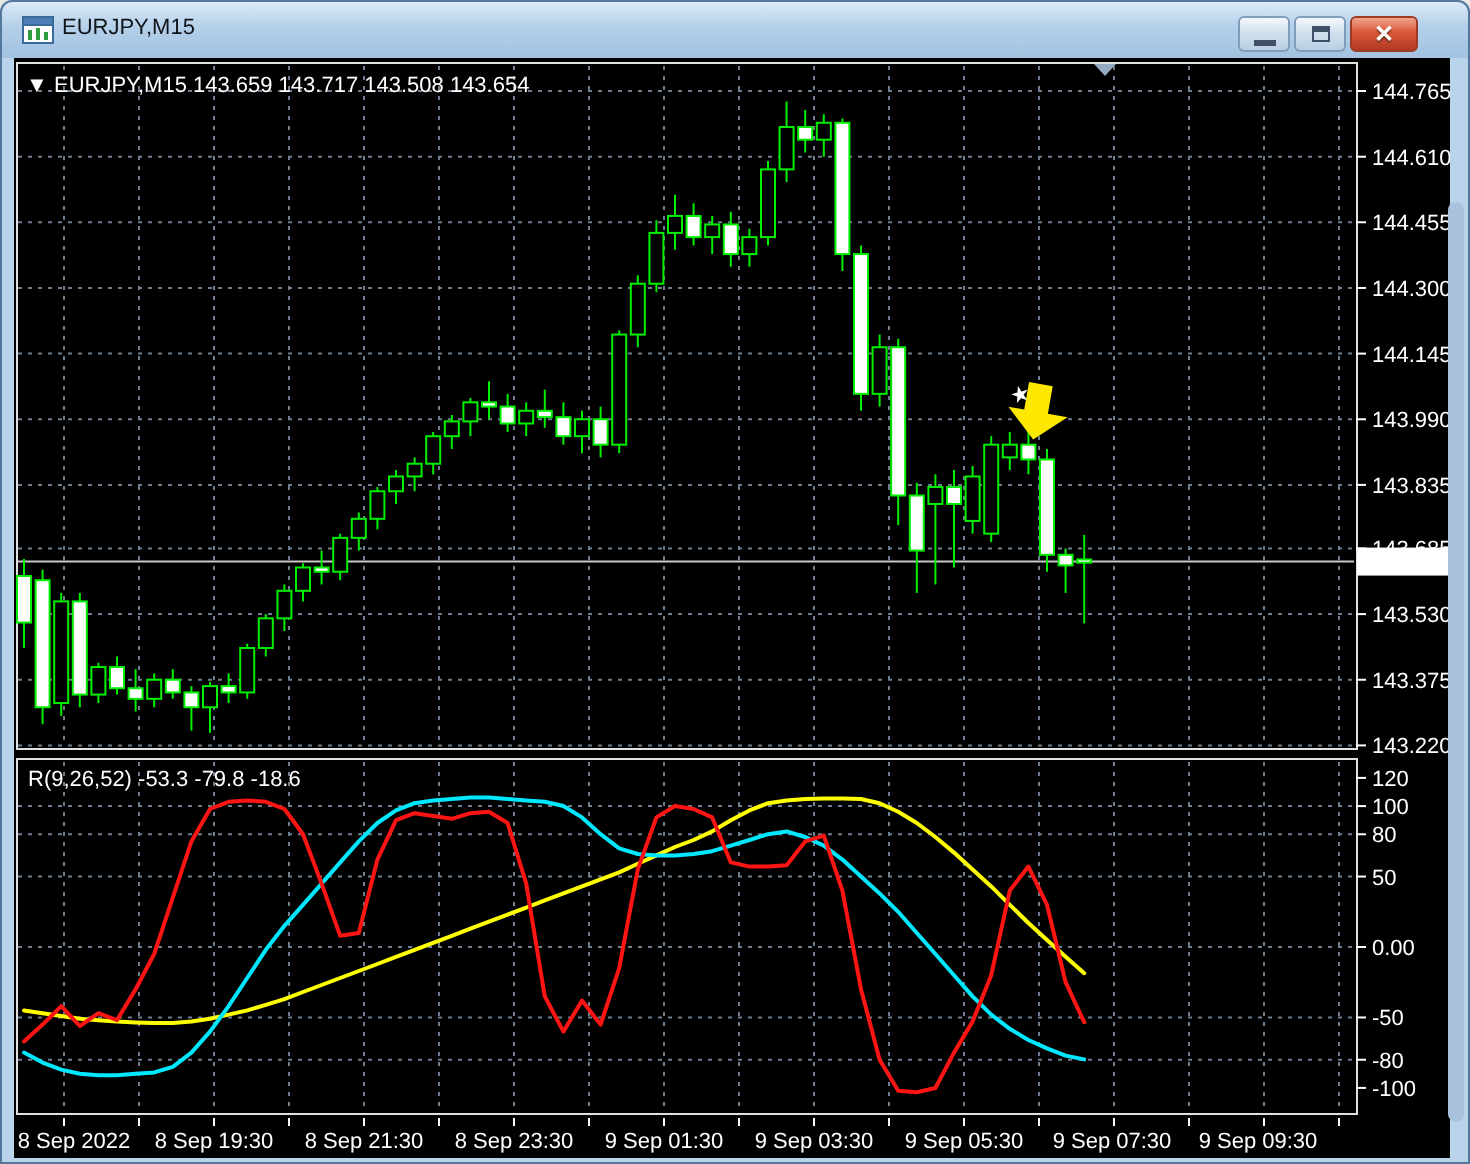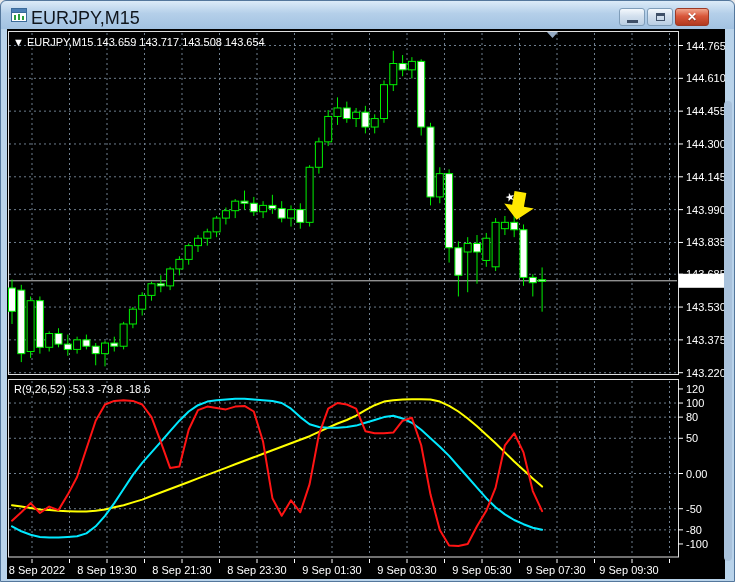--- a/index.html
+++ b/index.html
@@ -1,20 +1,20 @@
 <!DOCTYPE html>
 <html><head>
 <meta charset="utf-8">
 <style>
   html,body{margin:0;padding:0;background:#e8e8e8;font-family:"Liberation Sans",sans-serif;}
   .window{position:relative;width:735px;height:582px;background:#b9d3ea;border:1px solid #54779c;
           border-radius:6px 6px 0 0;box-sizing:border-box;overflow:hidden;}
   .titlebar{position:absolute;left:0;top:0;right:0;height:28px;
             background:linear-gradient(#dcebf8,#b4cfe9 45%,#a2c2e1);border-radius:6px 6px 0 0;}
-  .title-text{position:absolute;left:30px;top:7px;font-size:18px;color:#10151c;}
+  .title-text{position:absolute;left:30px;top:7px;font-size:11px;color:#10151c;}
   .win-icon{position:absolute;left:10px;top:6px;width:16px;height:16px;}
   .btns{position:absolute;top:7px;right:25px;display:flex;gap:2px;}
   .wbtn{width:26px;height:18px;border:1px solid #7f9db9;border-radius:3px;
         background:linear-gradient(#f4f9fd,#d3e0ee 45%,#bacfe4);display:flex;align-items:center;justify-content:center;
         box-sizing:border-box;padding:0;cursor:default;}
   .wbtn.close{width:34px;border:1px solid #9c3a26;background:linear-gradient(#f0a58c,#d9573a 45%,#b23a20);}
   .glyph-min{width:11px;height:3px;background:#3f5068;margin-top:8px;}
   .glyph-max{width:9px;height:8px;border:1px solid #3f5068;border-top-width:3px;background:transparent;box-sizing:border-box;}
   .glyph-close{color:#fff;font-size:12px;font-weight:bold;line-height:1;text-shadow:0 1px 1px rgba(0,0,0,.45);}
   .client{position:absolute;left:6px;top:28px;width:718px;height:550px;background:#000;}

